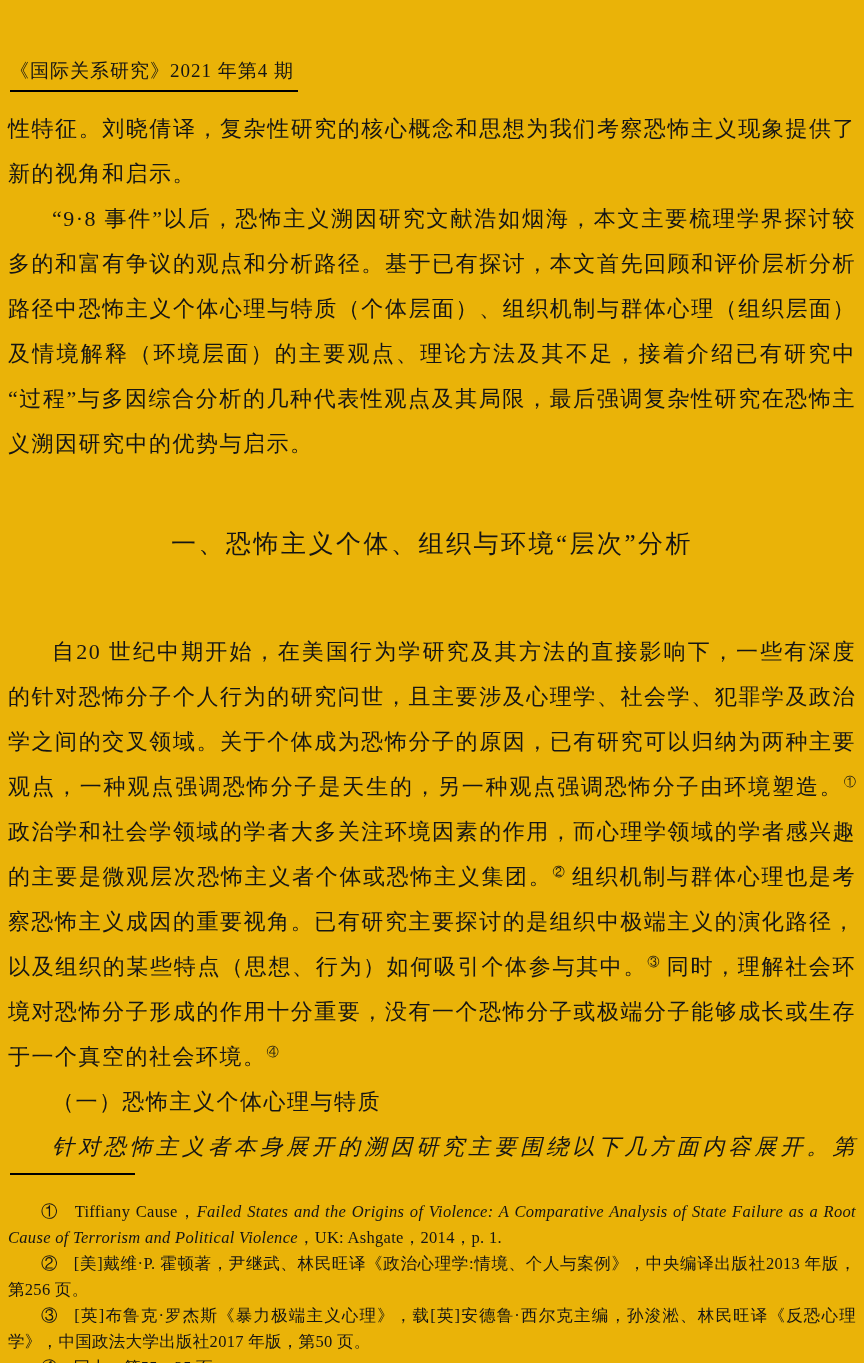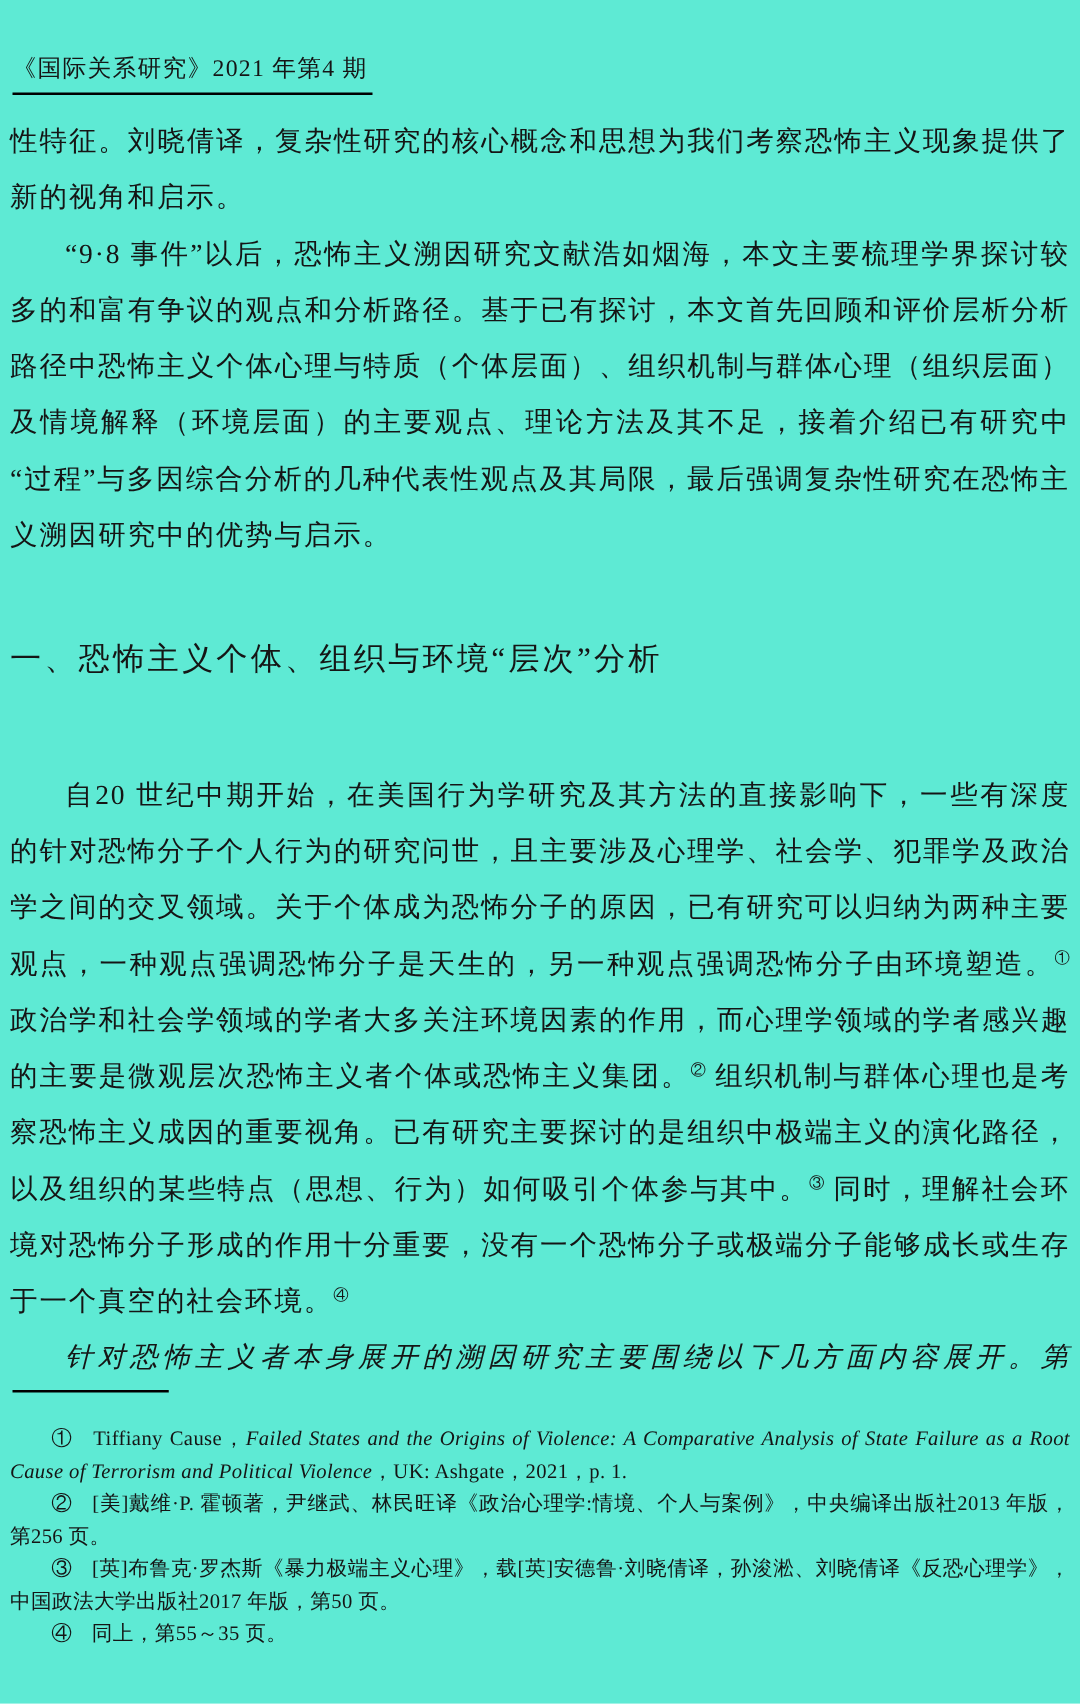--- a/index.html
+++ b/index.html
@@ -1,23 +1,23 @@
 <!DOCTYPE html>
 <html lang="zh"><head>
 <meta charset="utf-8">
 <style>
   html, body { margin: 0; padding: 0; background: #ffffff; }
   .page {
     position: relative;
     width: 864px;
     height: 1363px;
     box-sizing: border-box;
-    padding: 0 8px;
+    padding: 16px 8px;
     overflow: hidden;
-    background: #5eead4;
+    background: #eab308;
     color: #151515;
     font-family: "Liberation Serif", "DejaVu Serif", serif;
   }
   .journal-header {
     display: inline-block;
     margin: 42px 0 0 2px;
     font-size: 19px;
     letter-spacing: 1px;
     padding: 0 4px 6px 0;
     border-bottom: 2px solid #000;
@@ -37,20 +37,21 @@
     font-size: 0.56em;
     line-height: 0;
     letter-spacing: 0;
     vertical-align: 0.62em;
   }
   .section-heading {
     margin: 60px 0 68px 0;
     font-size: 25px;
     font-weight: normal;
     letter-spacing: 2.5px;
+    text-align: center;
     text-indent: 0;
     line-height: 35px;
   }
   .footnote-area { margin-top: 4px; }
   .footnote-separator {
     width: 125px;
     height: 2px;
     background: #000;
     margin-left: 2px;
   }
@@ -73,26 +74,27 @@
 
   <div>
     <span class="journal-header">《国际关系研究》2021 年第4 期</span>
   </div>
 
   <div class="body-text">
     <p class="para">性特征。刘晓倩译，复杂性研究的核心概念和思想为我们考察恐怖主义现象提供了新的视角和启示。</p>
     <p class="para indent">“9·8 事件”以后，恐怖主义溯因研究文献浩如烟海，本文主要梳理学界探讨较多的和富有争议的观点和分析路径。基于已有探讨，本文首先回顾和评价层析分析路径中恐怖主义个体心理与特质（个体层面）、组织机制与群体心理（组织层面）及情境解释（环境层面）的主要观点、理论方法及其不足，接着介绍已有研究中“过程”与多因综合分析的几种代表性观点及其局限，最后强调复杂性研究在恐怖主义溯因研究中的优势与启示。</p>
     <h2 class="section-heading">一、恐怖主义个体、组织与环境“层次”分析</h2>
     <p class="para indent">自20 世纪中期开始，在美国行为学研究及其方法的直接影响下，一些有深度的针对恐怖分子个人行为的研究问世，且主要涉及心理学、社会学、犯罪学及政治学之间的交叉领域。关于个体成为恐怖分子的原因，已有研究可以归纳为两种主要观点，一种观点强调恐怖分子是天生的，另一种观点强调恐怖分子由环境塑造。<sup>①</sup> 政治学和社会学领域的学者大多关注环境因素的作用，而心理学领域的学者感兴趣的主要是微观层次恐怖主义者个体或恐怖主义集团。<sup>②</sup> 组织机制与群体心理也是考察恐怖主义成因的重要视角。已有研究主要探讨的是组织中极端主义的演化路径，以及组织的某些特点（思想、行为）如何吸引个体参与其中。<sup>③</sup> 同时，理解社会环境对恐怖分子形成的作用十分重要，没有一个恐怖分子或极端分子能够成长或生存于一个真空的社会环境。<sup>④</sup></p>
+    <p class="para indent">（一）恐怖主义个体心理与特质</p>
     <p class="para indent justify-last">针对恐怖主义者本身展开的溯因研究主要围绕以下几方面内容展开。第</p>
   </div>
 
   <div class="footnote-area">
     <div class="footnote-separator"></div>
     <div class="footnotes">
-      <p class="footnote"><span class="fn-marker">①</span><span class="fn-text"><span>Tiffiany Cause，</span><i>Failed States and the Origins of Violence: A Comparative Analysis of State Failure as a Root Cause of Terrorism and Political Violence</i><span>，UK: Ashgate，2021，p. 1.</span></span></p>
+      <p class="footnote"><span class="fn-marker">①</span><span class="fn-text"><span>Tiffiany Cause，</span><i>Failed States and the Origins of Violence: A Comparative Analysis of State Failure as a Root Cause of Terrorism and Political Violence</i><span>，UK: Ashgate，2014，p. 1.</span></span></p>
       <p class="footnote"><span class="fn-marker">②</span><span class="fn-text"><span>[美]戴维·P. 霍顿著，尹继武、林民旺译《政治心理学:情境、个人与案例》，中央编译出版社2013 年版，第256 页。</span></span></p>
-      <p class="footnote"><span class="fn-marker">③</span><span class="fn-text"><span>[英]布鲁克·罗杰斯《暴力极端主义心理》，载[英]安德鲁·刘晓倩译，孙浚淞、刘晓倩译《反恐心理学》，中国政法大学出版社2017 年版，第50 页。</span></span></p>
+      <p class="footnote"><span class="fn-marker">③</span><span class="fn-text"><span>[英]布鲁克·罗杰斯《暴力极端主义心理》，载[英]安德鲁·西尔克主编，孙浚淞、林民旺译《反恐心理学》，中国政法大学出版社2017 年版，第50 页。</span></span></p>
       <p class="footnote"><span class="fn-marker">④</span><span class="fn-text"><span>同上，第55～35 页。</span></span></p>
     </div>
   </div>
 
 </div>
 
 </body></html>

